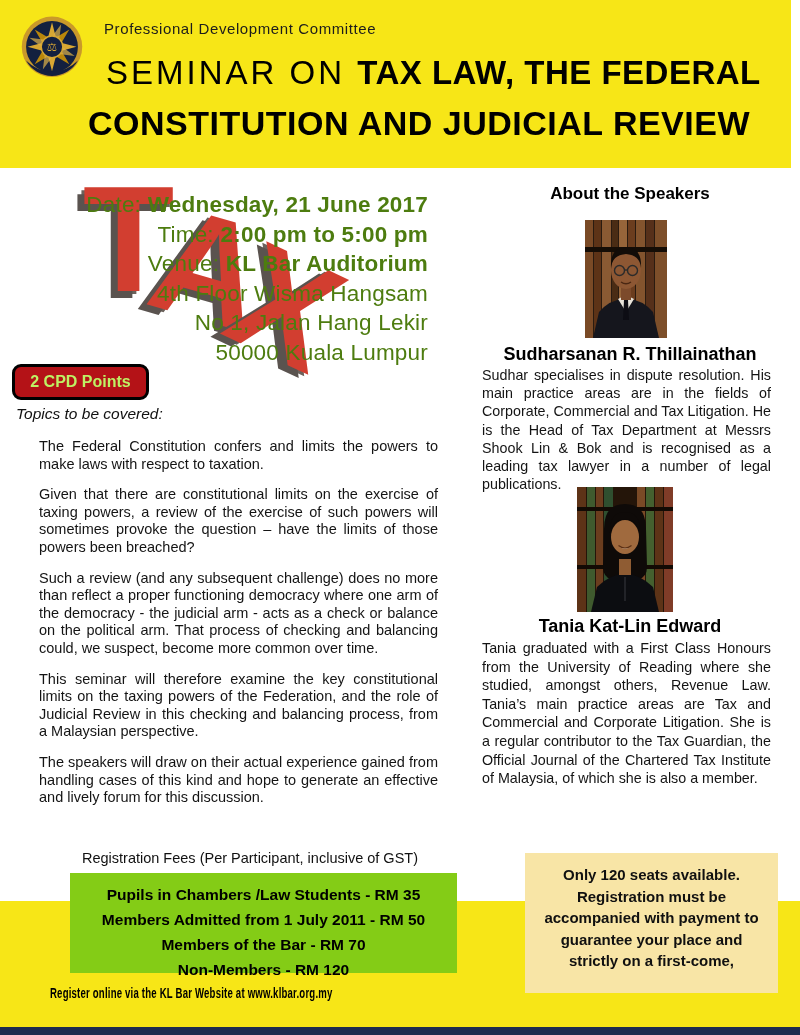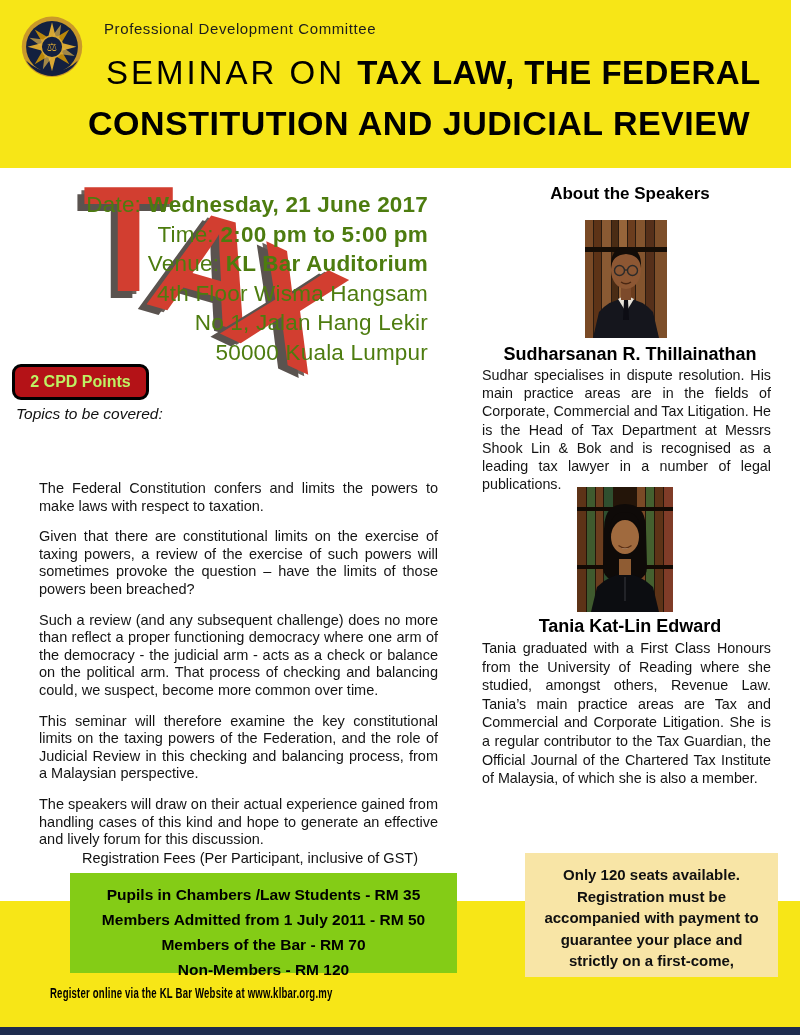--- a/index.html
+++ b/index.html
@@ -27,42 +27,42 @@
   .dateblock{position:absolute;left:40px;top:190px;width:388px;text-align:right;z-index:2;
              font-size:22.5px;line-height:29.5px;color:#4d7c0f;letter-spacing:.2px;}
   .dateblock .lbl{font-weight:400;margin-right:.3em;}
   .dateblock .val{font-weight:700;}
   .cpd{position:absolute;left:12px;top:364px;width:131px;height:30px;background:#B41217;border:3px solid #000;
        border-radius:9px;color:#bef264;font-weight:700;font-size:16px;line-height:30px;text-align:center;z-index:2;}
 
   
   .topics-h{position:absolute;left:16px;top:405px;font-size:15.5px;font-style:italic;color:#111;}
   .topics{position:absolute;left:39px;top:438px;width:399px;font-size:14.5px;line-height:17.6px;
-          text-align:justify;color:#141414;margin-top:42px;}
+          text-align:justify;color:#141414;}
   .topics p{margin:0 0 13px 0;}
 
   
   .spk-h{position:absolute;left:470px;top:184px;width:320px;text-align:center;font-weight:700;font-size:17px;}
   .photo1{position:absolute;left:585px;top:220px;width:82px;height:118px;}
   .photo2{position:absolute;left:577px;top:487px;width:96px;height:125px;}
   .name1{position:absolute;left:470px;top:344px;width:320px;text-align:center;font-weight:700;font-size:18px;}
   .name2{position:absolute;left:470px;top:616px;width:320px;text-align:center;font-weight:700;font-size:18px;}
   .bio{position:absolute;left:482px;width:289px;font-size:14.3px;text-align:justify;color:#141414;}
   .bio1{top:366px;line-height:18.2px;}
   .bio2{top:639px;line-height:18.6px;}
 
   
   .fees-h{position:absolute;left:60px;top:850px;width:380px;text-align:center;font-size:14.5px;color:#111;}
   .band{position:absolute;left:0;top:901px;width:800px;height:126px;background:#F7E617;z-index:0;}
   .footerbar{position:absolute;left:0;top:1027px;width:800px;height:8px;background:#1E2C4E;z-index:4;}
   .feesbox{position:absolute;left:70px;top:873px;width:387px;height:100px;background:#84cc16;z-index:1;
            text-align:center;font-weight:700;font-size:15.5px;line-height:25px;padding-top:9px;box-sizing:border-box;}
   .register{position:absolute;left:50px;top:984px;z-index:2;font-weight:700;font-size:15px;white-space:nowrap;
             transform:scaleX(.64);transform-origin:left top;letter-spacing:.3px;}
-  .seatsbox{position:absolute;left:525px;top:853px;width:253px;height:124px;background:#F8E5A6;z-index:1;
+  .seatsbox{position:absolute;left:525px;top:853px;width:253px;height:140px;background:#F8E5A6;z-index:1;
             text-align:center;font-weight:700;font-size:15px;line-height:21.5px;padding-top:11px;box-sizing:border-box;color:#101010;}
 </style>
 </head>
 <body>
 
 <div id="flyer">
 
   <div class="header">
     <svg class="logo" viewBox="0 0 100 100" aria-hidden="true">
       <circle cx="50" cy="47" r="42" fill="#c9992a"></circle>

